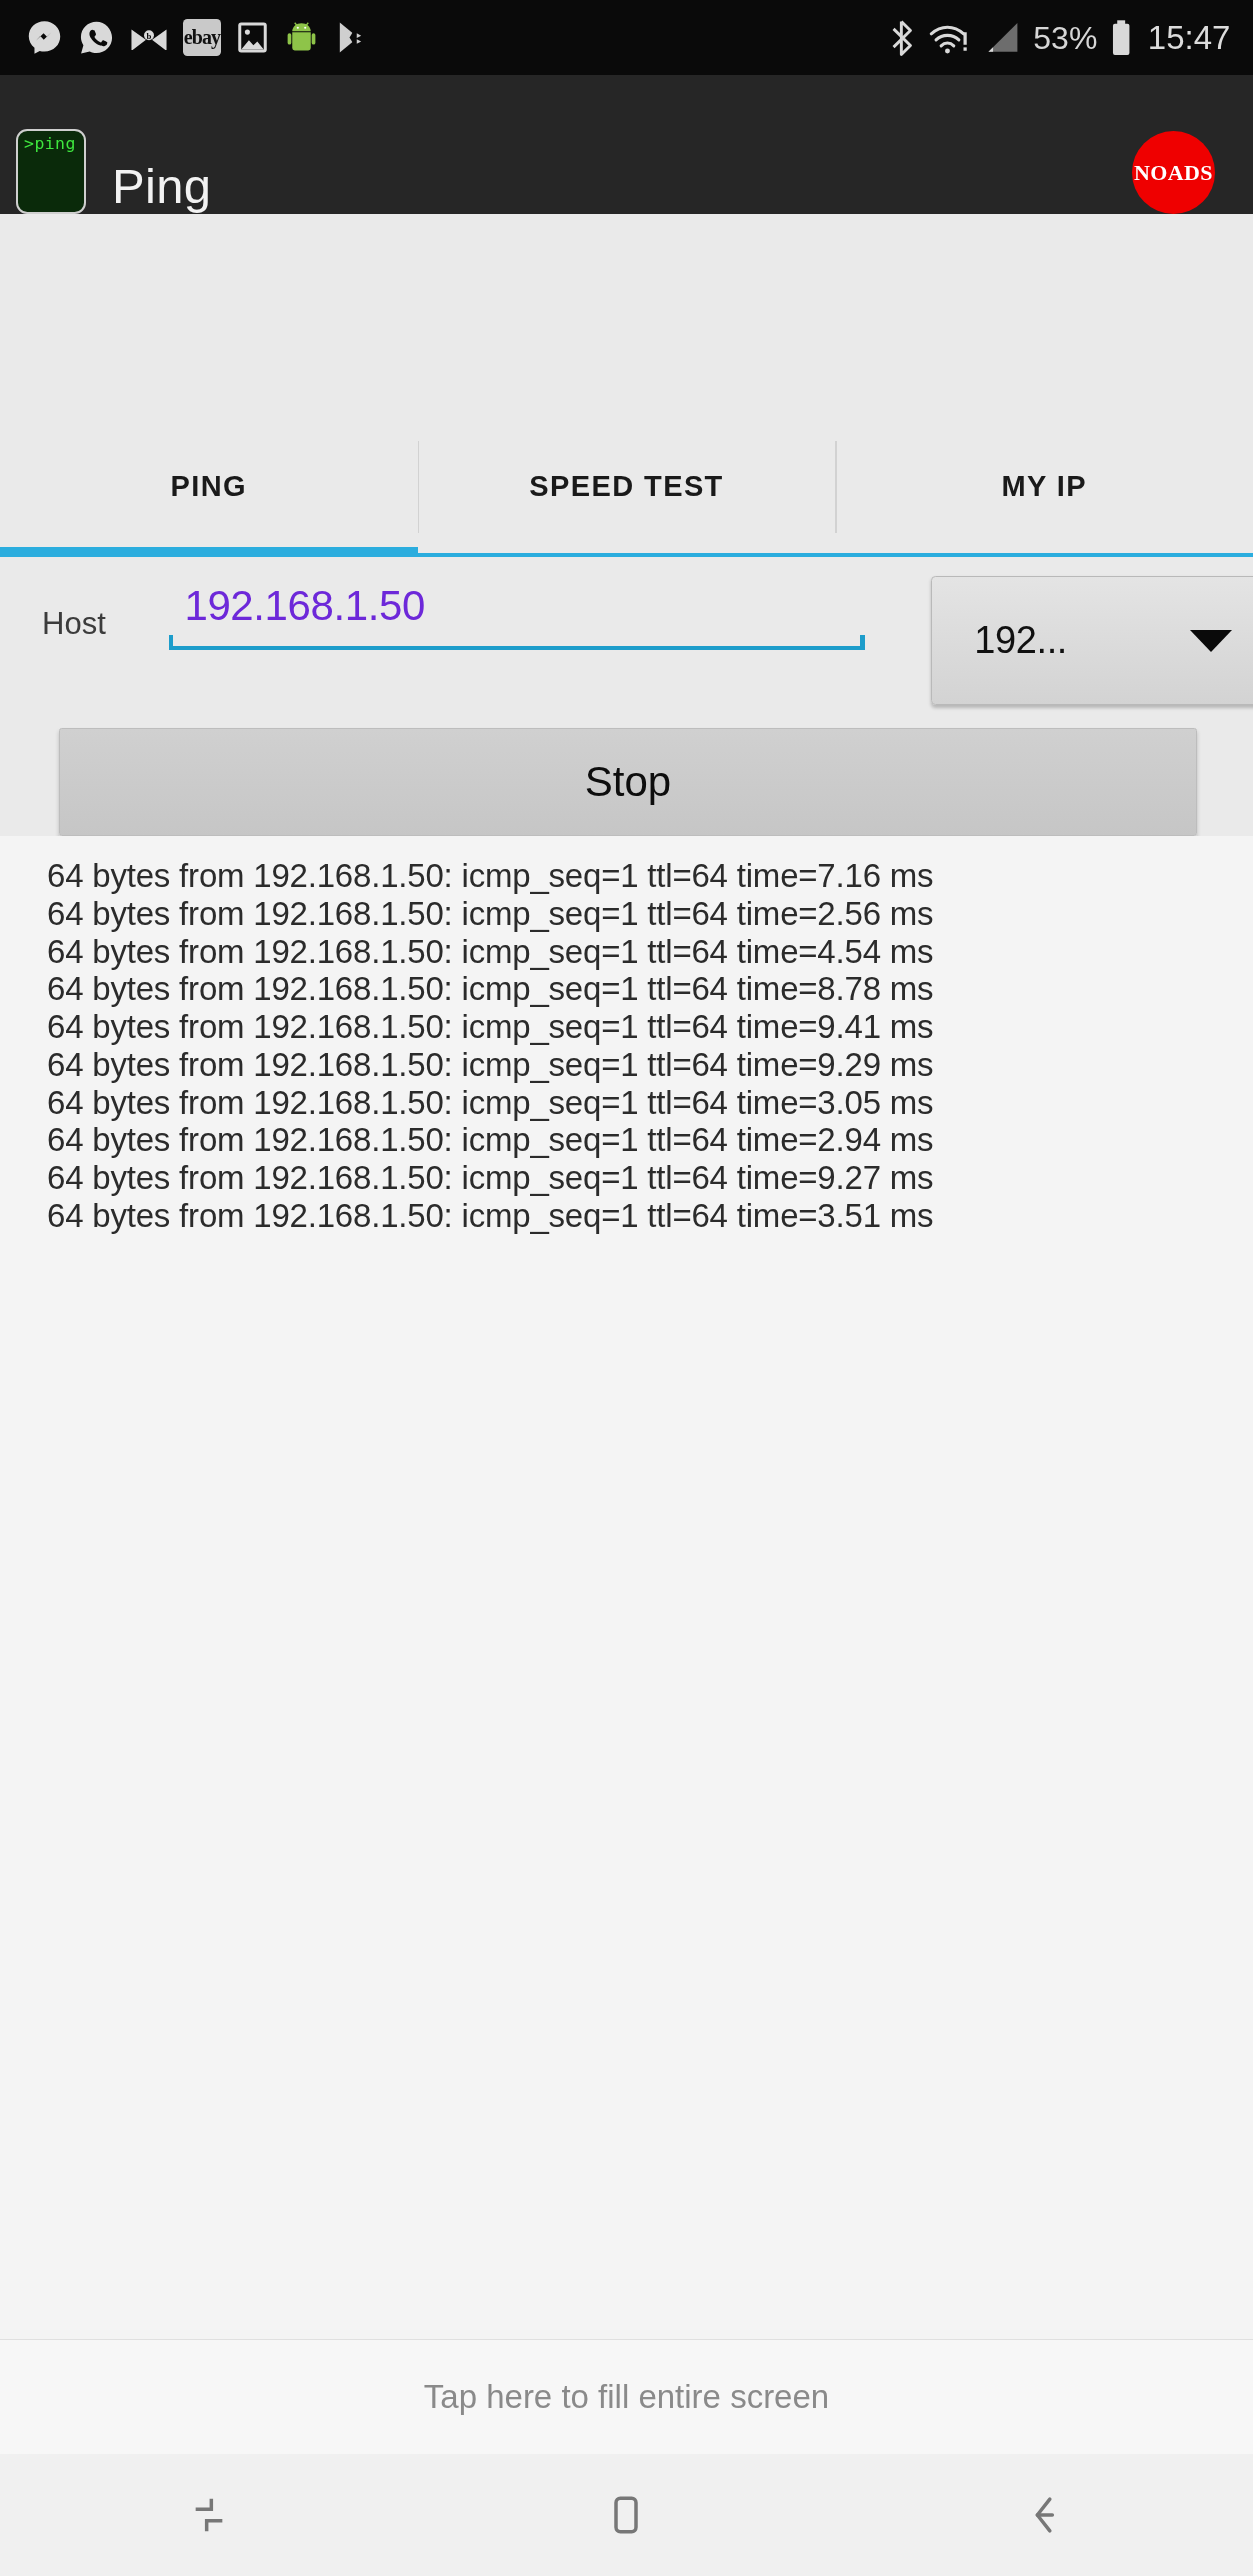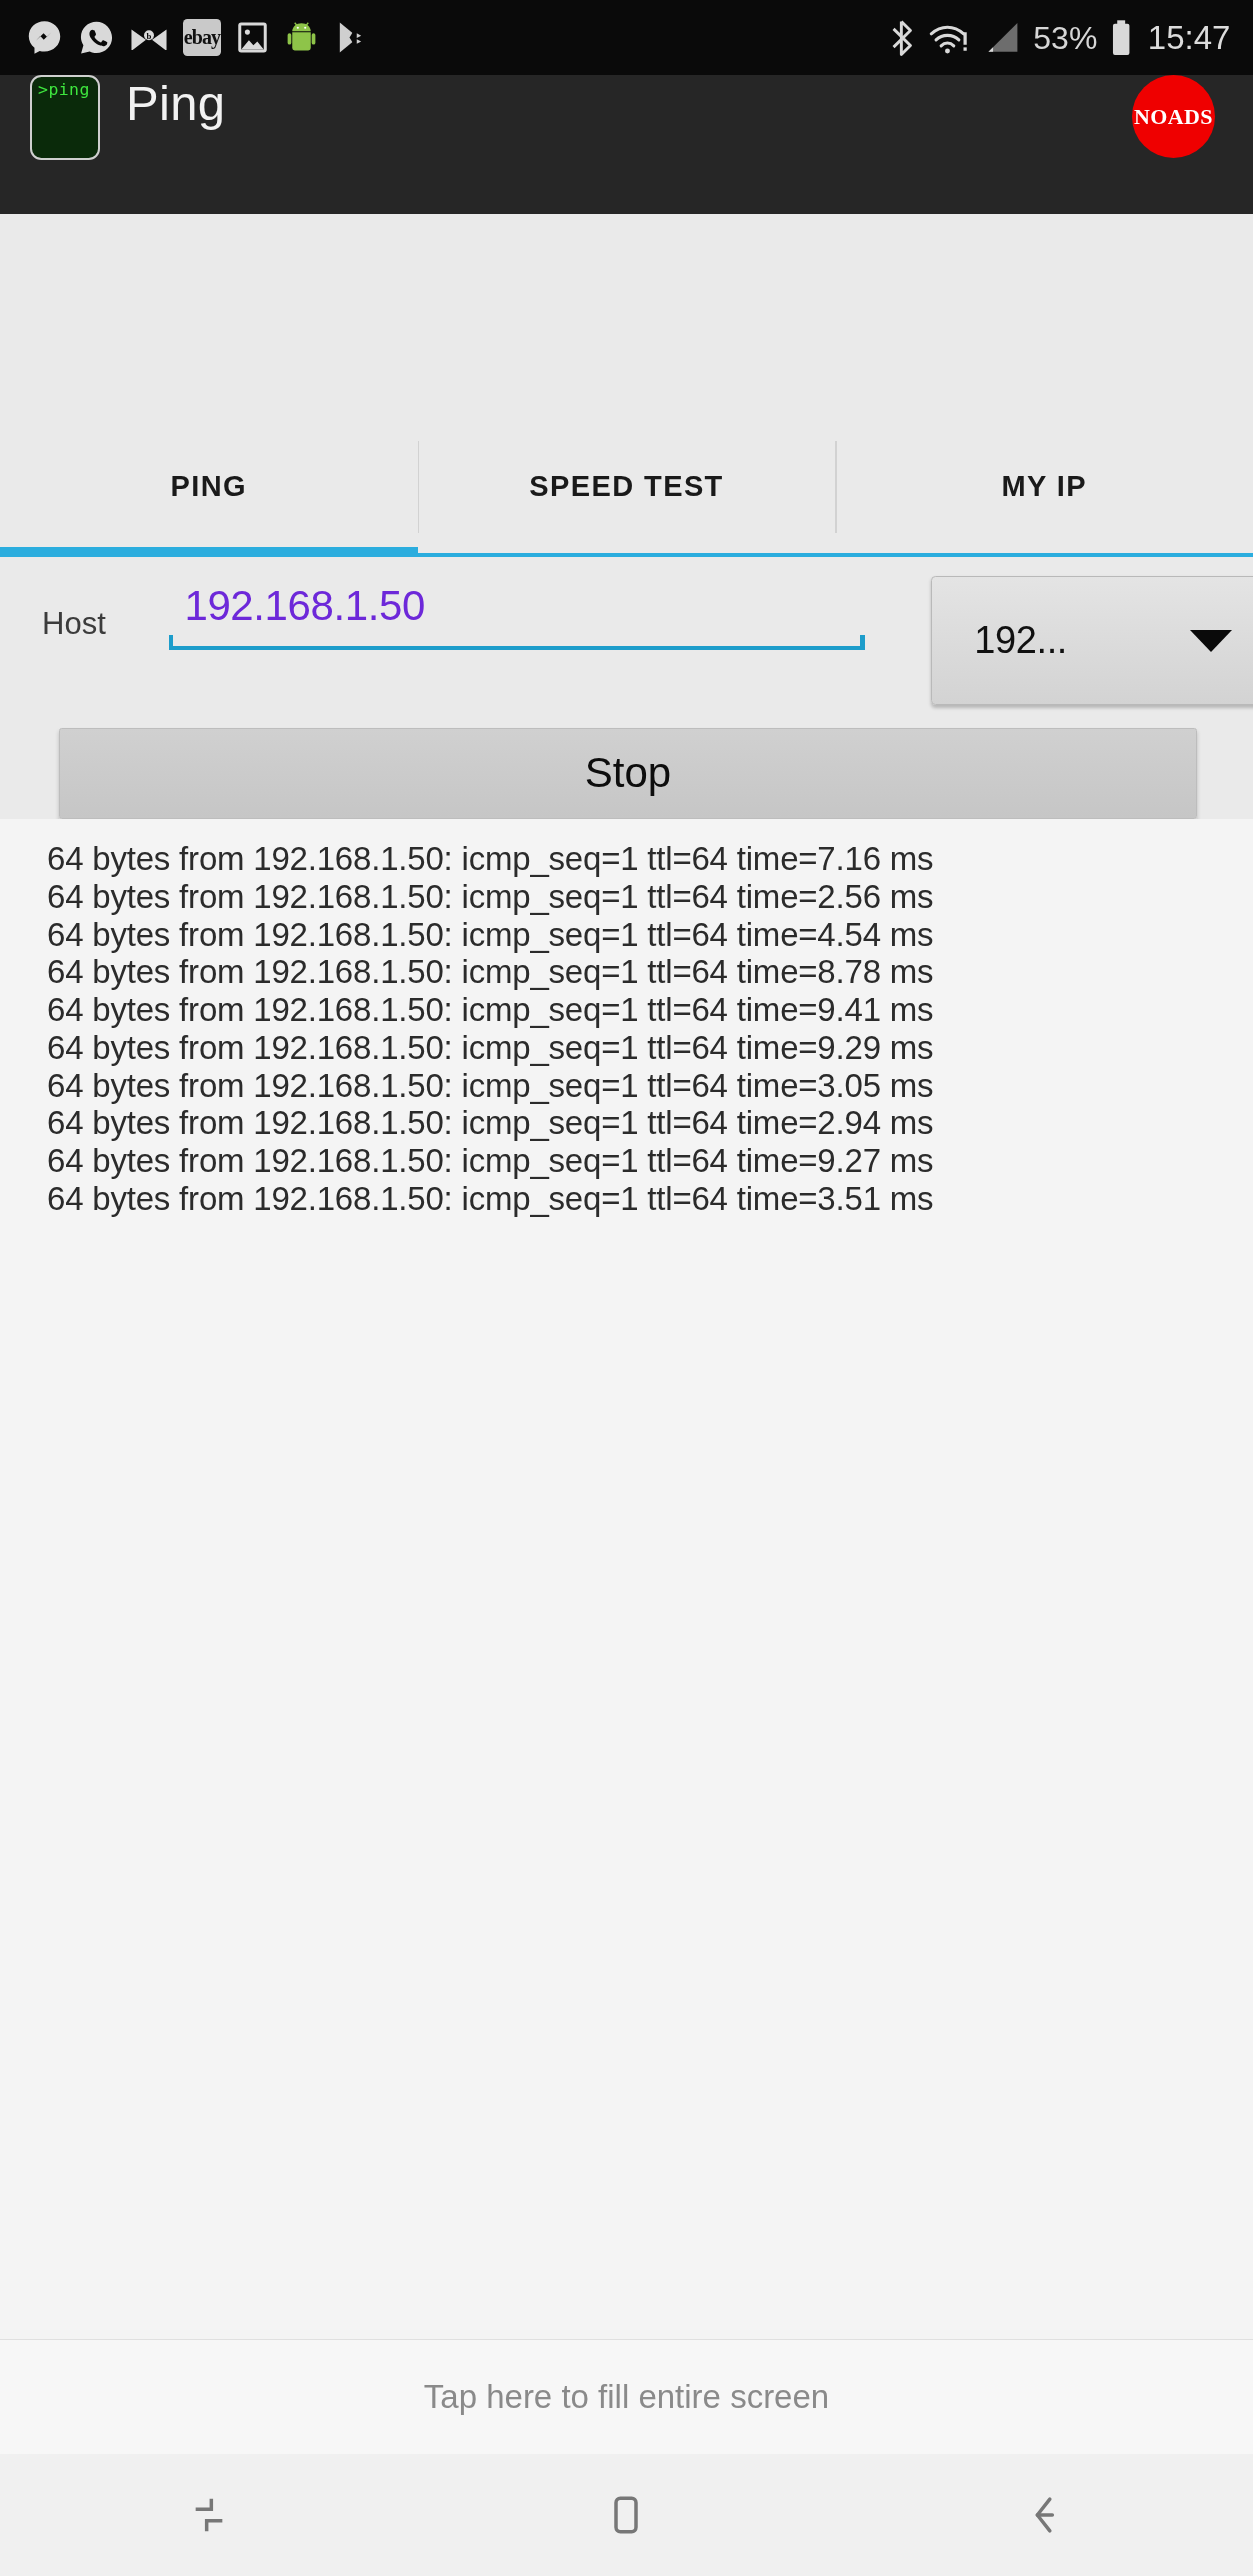--- a/index.html
+++ b/index.html
@@ -25,21 +25,21 @@
     display: flex; align-items: center; justify-content: center;
     font-family: Liberation Serif, serif; font-weight: 700;
     font-size: 20px; color: #111; letter-spacing: -0.9px;
   }
   .sb-text { color: #d6d6d6; font-size: 32px; letter-spacing: 0px; line-height: 1; }
   .sb-time { color: #dcdcdc; font-size: 33px; line-height: 1; margin-left: 3.5px; }
 
   
   .app-bar {
     height: 139px; background: #262626;
-    display: flex; align-items: flex-start; padding: 0 38px 0 30px; flex: 0 0 auto;
+    display: flex; align-items: flex-end; padding: 0 38px 0 16px; flex: 0 0 auto;
   }
   .app-icon {
     width: 70px; height: 85px; background: #0a2a0a;
     border: 2.6px solid #cfcfcf; border-radius: 11.3px;
     padding: 5.2px 0 0 6.1px; flex: 0 0 auto; overflow: hidden;
   }
   .app-icon-text {
     font-family: "DejaVu Sans Mono", monospace; font-size: 16.5px;
     color: #3ee63e; line-height: 1; letter-spacing: 0.4px;
   }
@@ -100,21 +100,21 @@
   }
   .spinner-value { font-size: 38px; color: #111; letter-spacing: -0.4px; }
   .caret {
     width: 0; height: 0; border-left: 21px solid transparent;
     border-right: 21px solid transparent; border-top: 22.6px solid #0a0a0a;
   }
 
   
   .stop-wrap { padding: 22.6px 26px 0 59px; flex: 0 0 auto; }
   .stop-btn {
-    width: 1138px; height: 91px;
+    width: 1138px; height: 108px;
     background: linear-gradient(#d0d0d0, #c6c6c6);
     border: 0.9px solid #bdbdbd; border-radius: 2.6px;
     box-shadow: 0 3.5px 4.4px rgba(0,0,0,0.2);
     display: flex; align-items: center; justify-content: center;
     font-family: "Liberation Sans", sans-serif; font-size: 42px; color: #0d0d0d;
     cursor: pointer;
   }
 
   
   .output {

